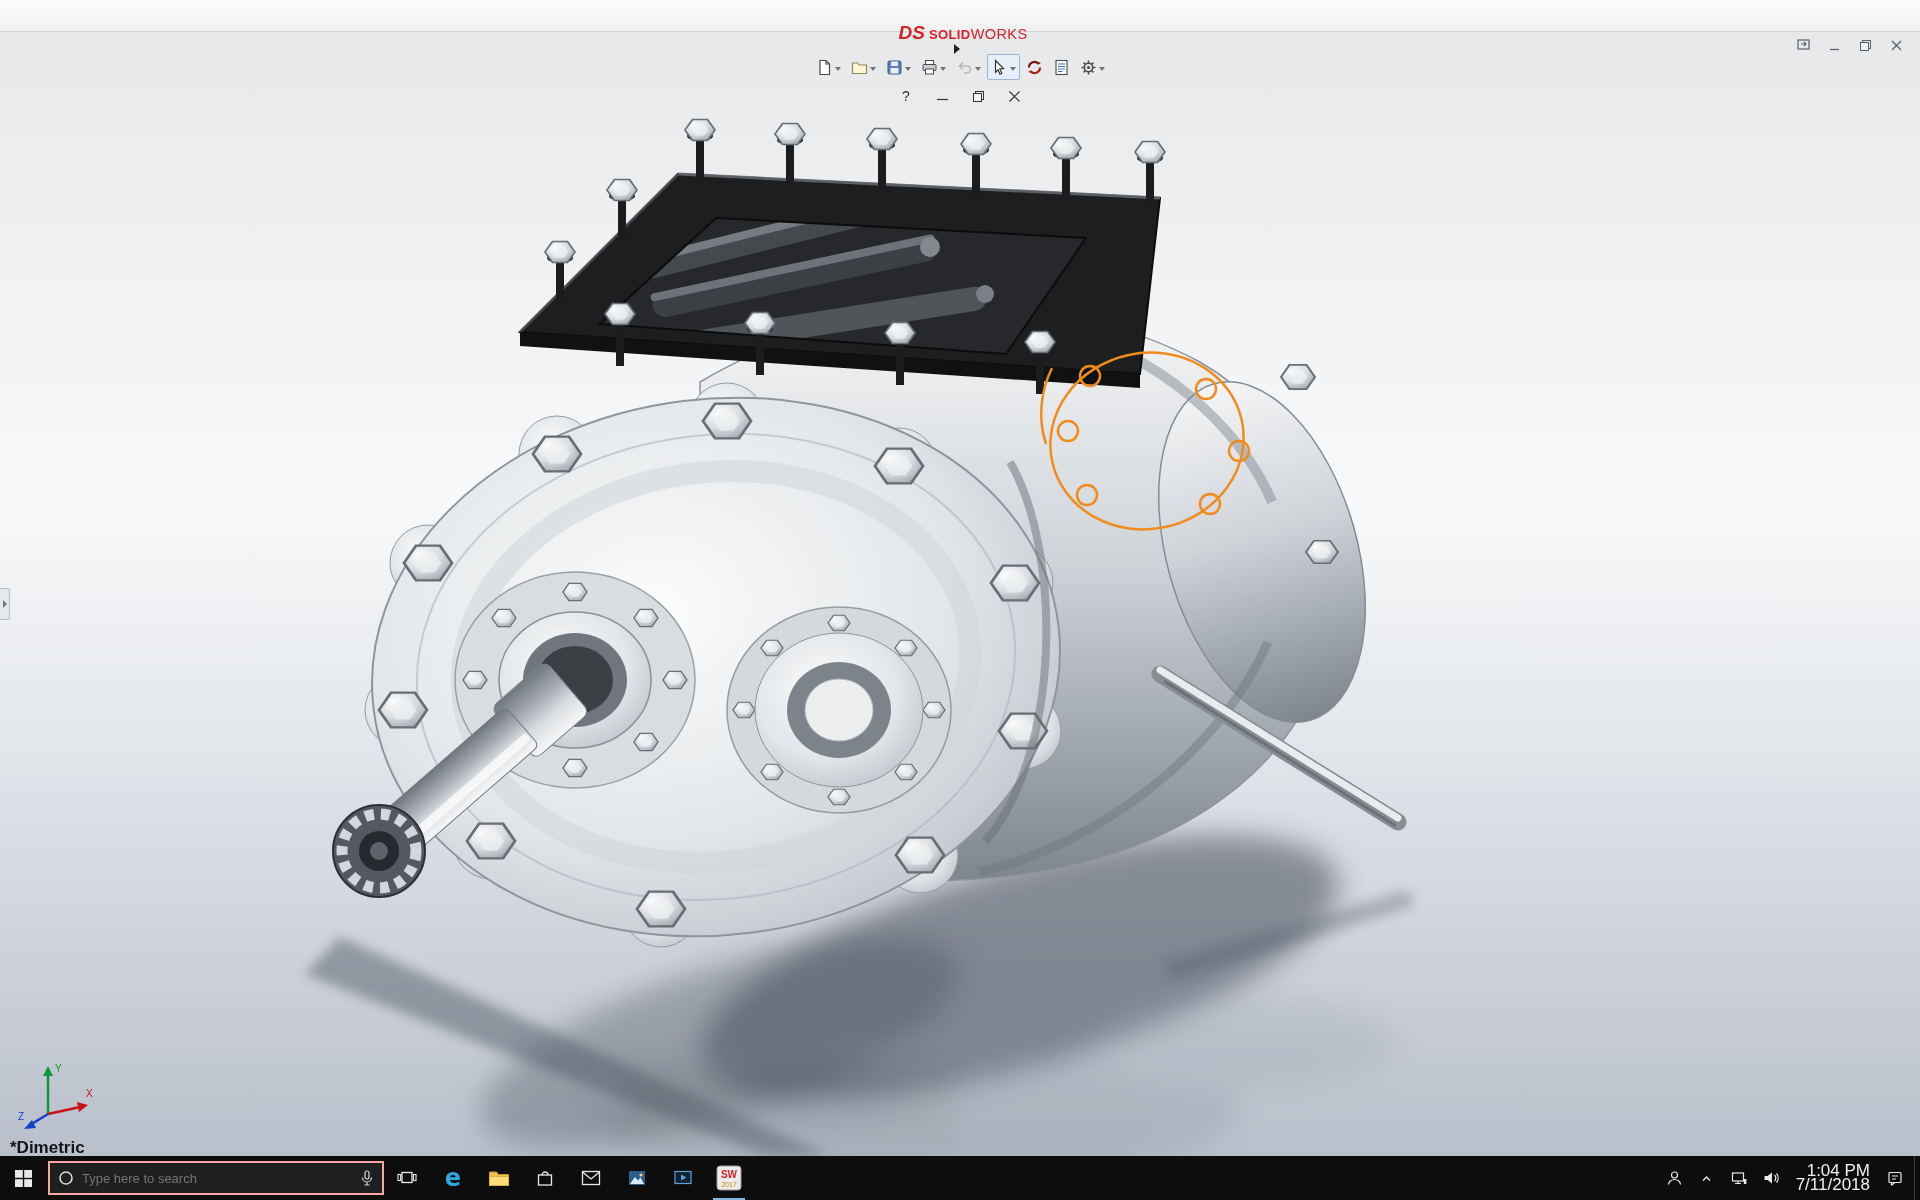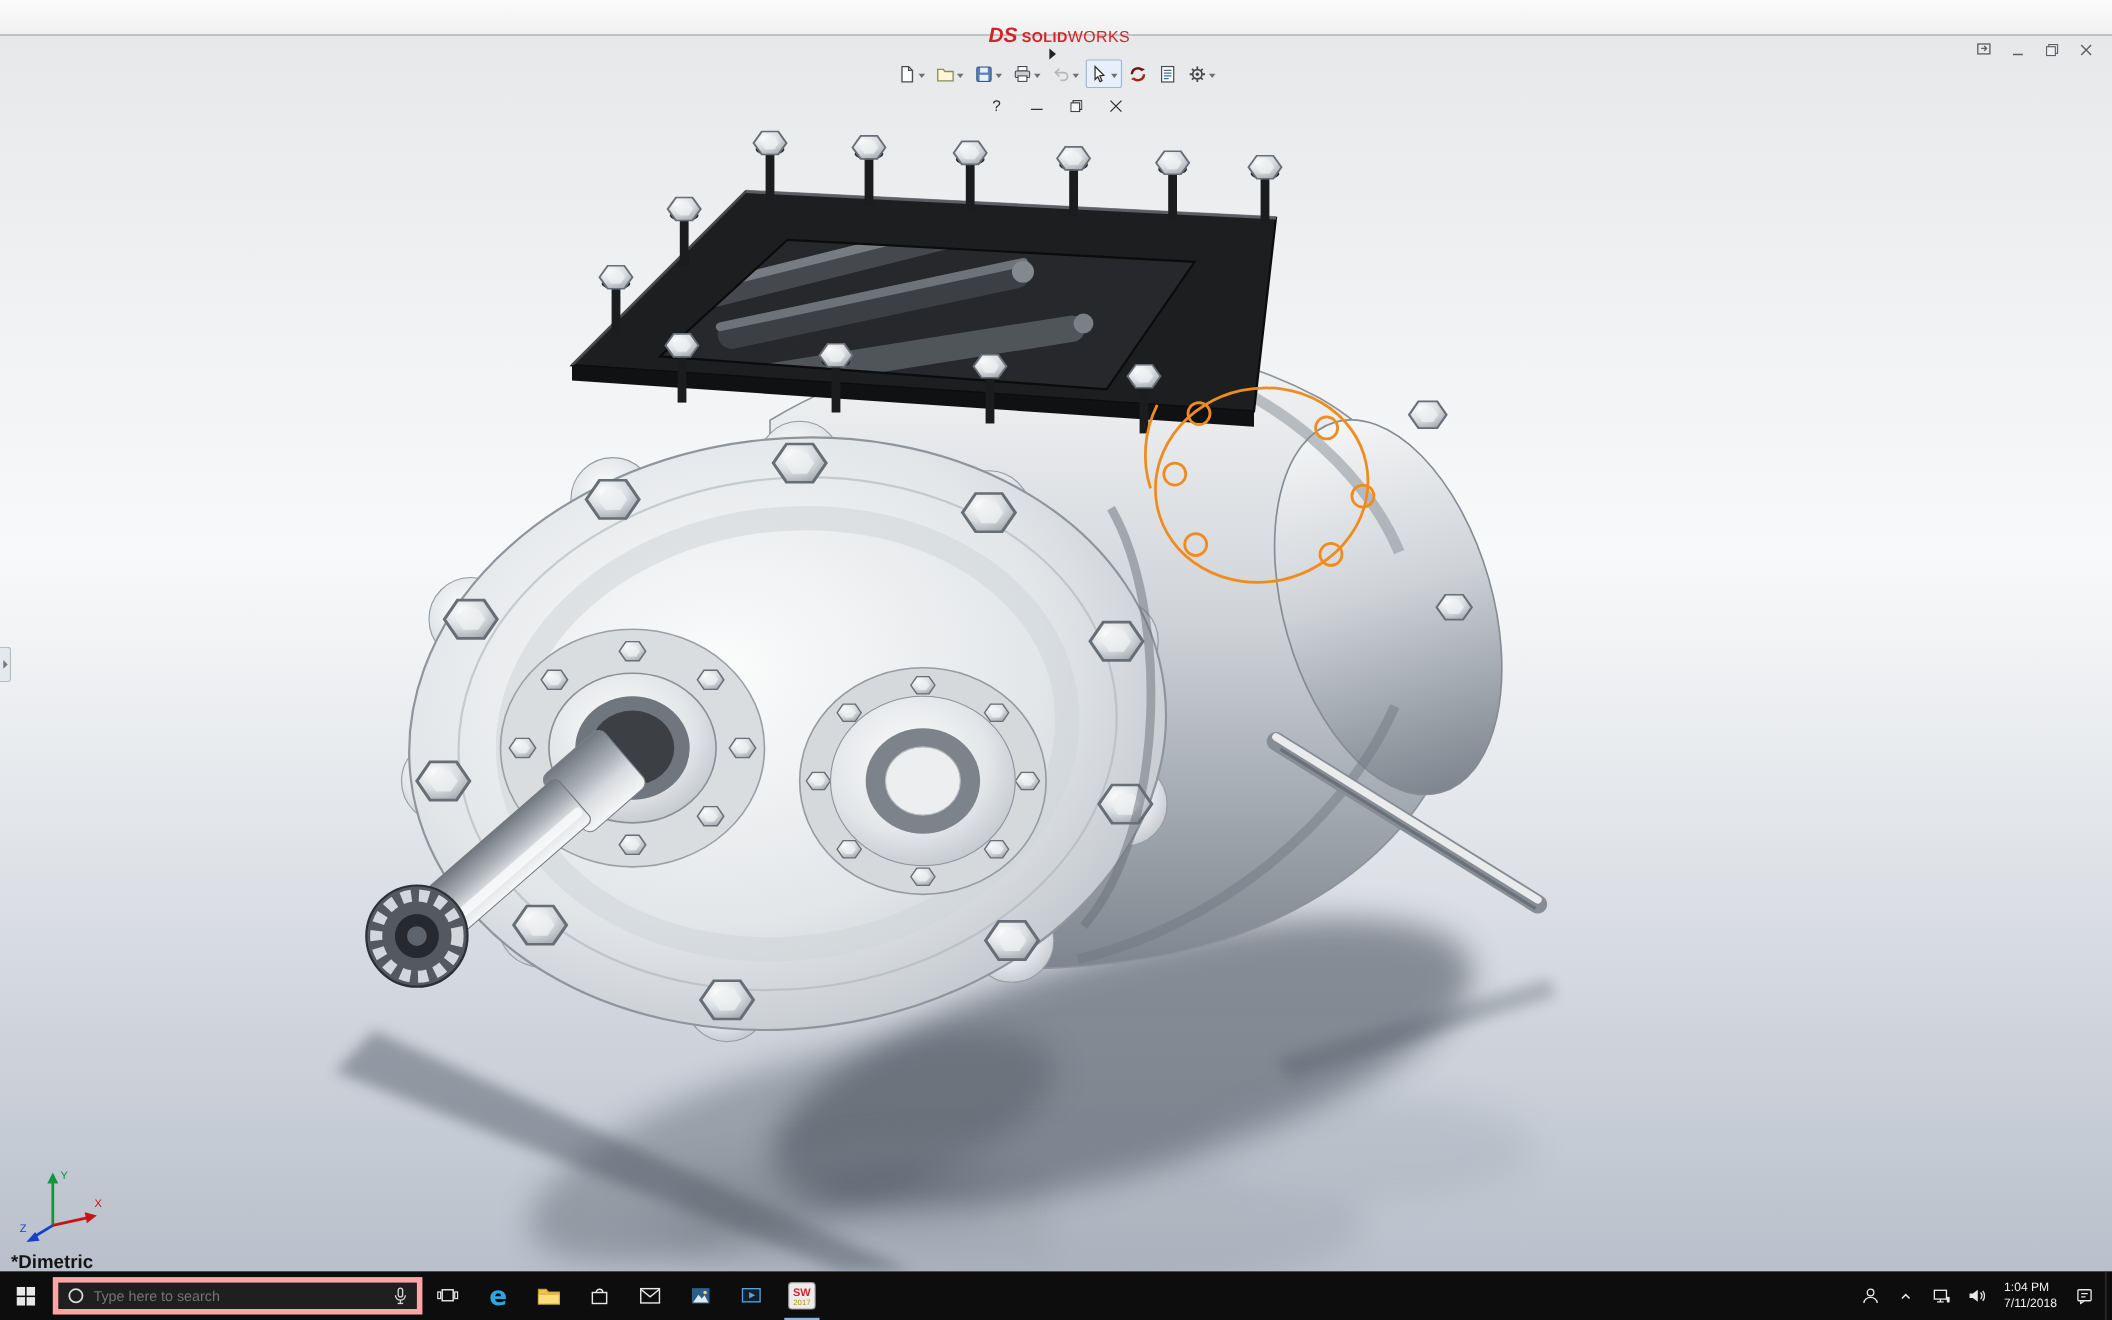--- a/index.html
+++ b/index.html
@@ -40,30 +40,30 @@
               display:flex; align-items:center; justify-content:center; }
   .left-tab i { width:0; height:0; border-left:4px solid #75797e; border-top:4px solid transparent; border-bottom:4px solid transparent; }
   .view-label { position:absolute; left:10px; bottom:-2px; font-size:17px; font-weight:bold; color:#141414; }
   .triad { position:absolute; left:16px; bottom:22px; }
 
   
   .taskbar { position:absolute; left:0; bottom:0; width:1920px; height:44px; background:#0d0d0d;
              display:flex; align-items:center; color:#e8e8e8; z-index:40; }
   .tk { width:46px; height:44px; display:flex; align-items:center; justify-content:center; position:relative; flex:0 0 auto; }
   .tk svg { display:block; }
-  .search-box { width:336px; height:34px; margin-left:2px; background:#1f1f1f; border:5px solid #fca5a5;
+  .search-box { width:336px; height:34px; margin-left:2px; background:#1f1f1f; border:2px solid #fca5a5;
                 display:flex; align-items:center; padding:0 8px; gap:8px; flex:0 0 auto; }
   .search-box input { flex:1; background:transparent; border:none; outline:none; color:#cfcfcf; font-size:13px;
                       font-family:"Liberation Sans",sans-serif; }
   .edge-e { font-size:24px; font-weight:bold; color:#2ea7e0; font-family:"DejaVu Sans",sans-serif; }
   .run-indicator { position:absolute; bottom:0; left:7px; right:7px; height:2px; background:#86b7e2; }
   .spacer { flex:1 1 auto; }
   .tray { display:flex; align-items:center; gap:14px; padding-right:10px; }
   .tray-icon { width:18px; height:18px; display:flex; align-items:center; justify-content:center; }
-  .clock { text-align:left; font-size:11px; line-height:14px; color:#f0f0f0; padding:0 2px; }
+  .clock { text-align:right; font-size:17px; line-height:14px; color:#f0f0f0; padding:0 2px; }
   .show-desktop { width:6px; height:44px; border-left:1px solid #3a3a3a; flex:0 0 auto; }
 </style>
 </head>
 <body>
 
 <div class="app">
 
   <header class="titlebar">
     <div class="logo">
       <span class="ds">DS</span>

